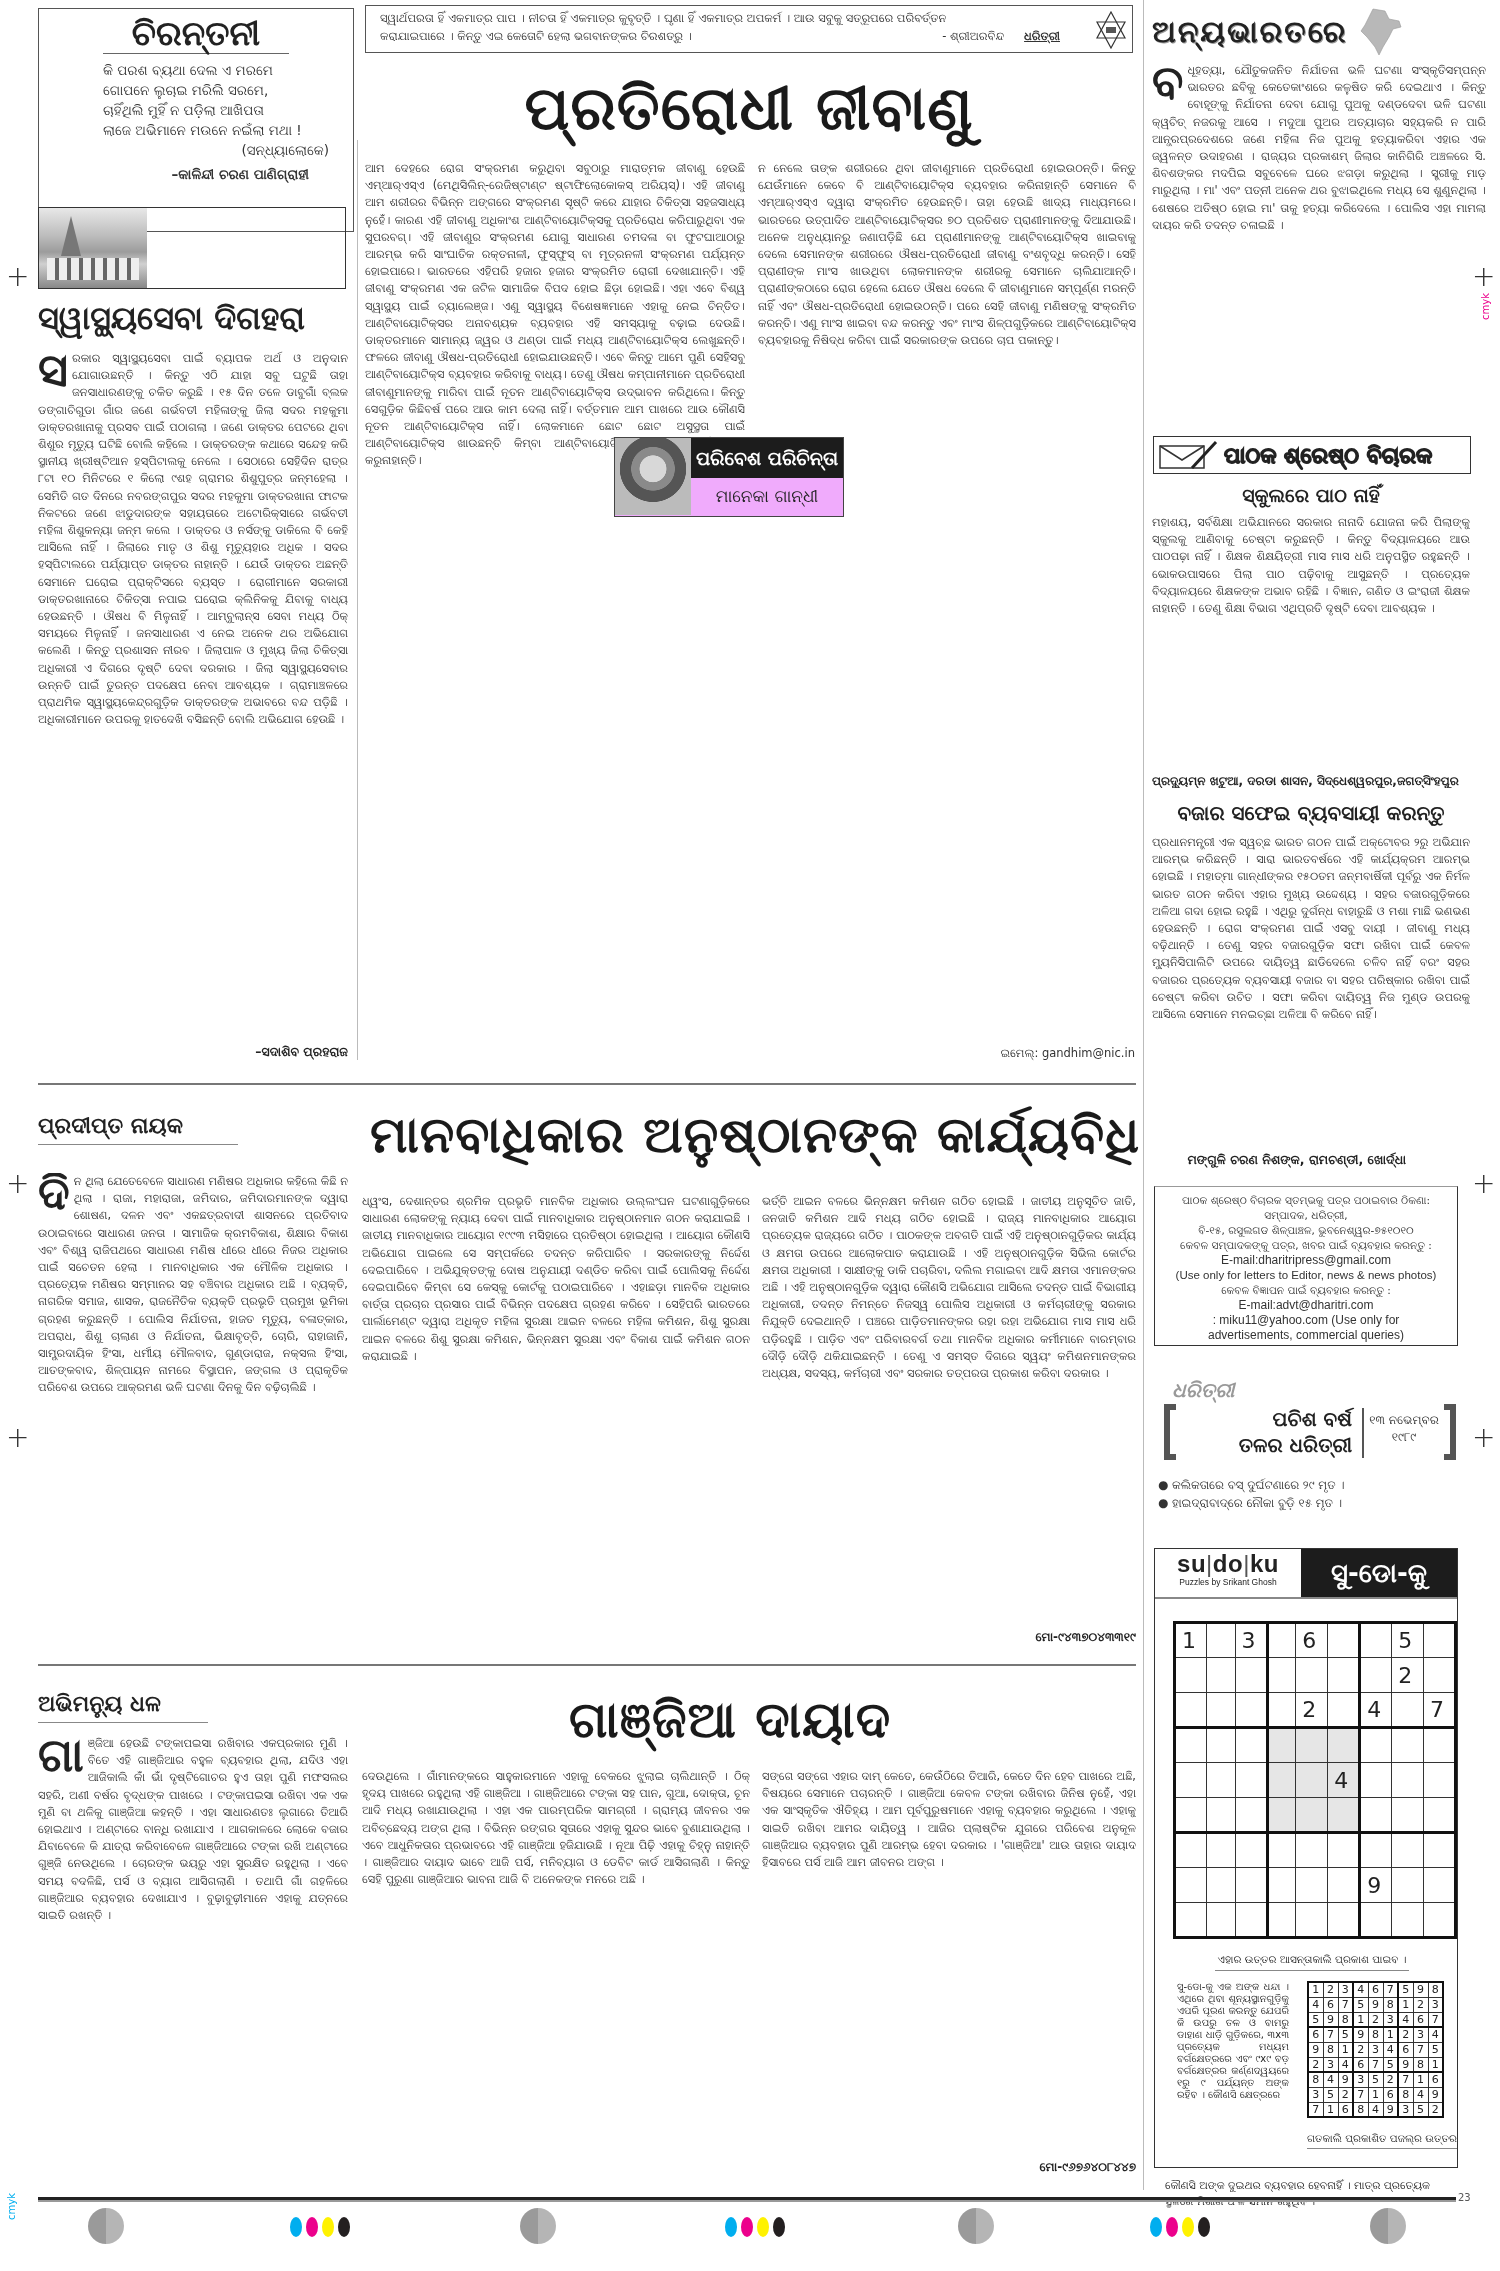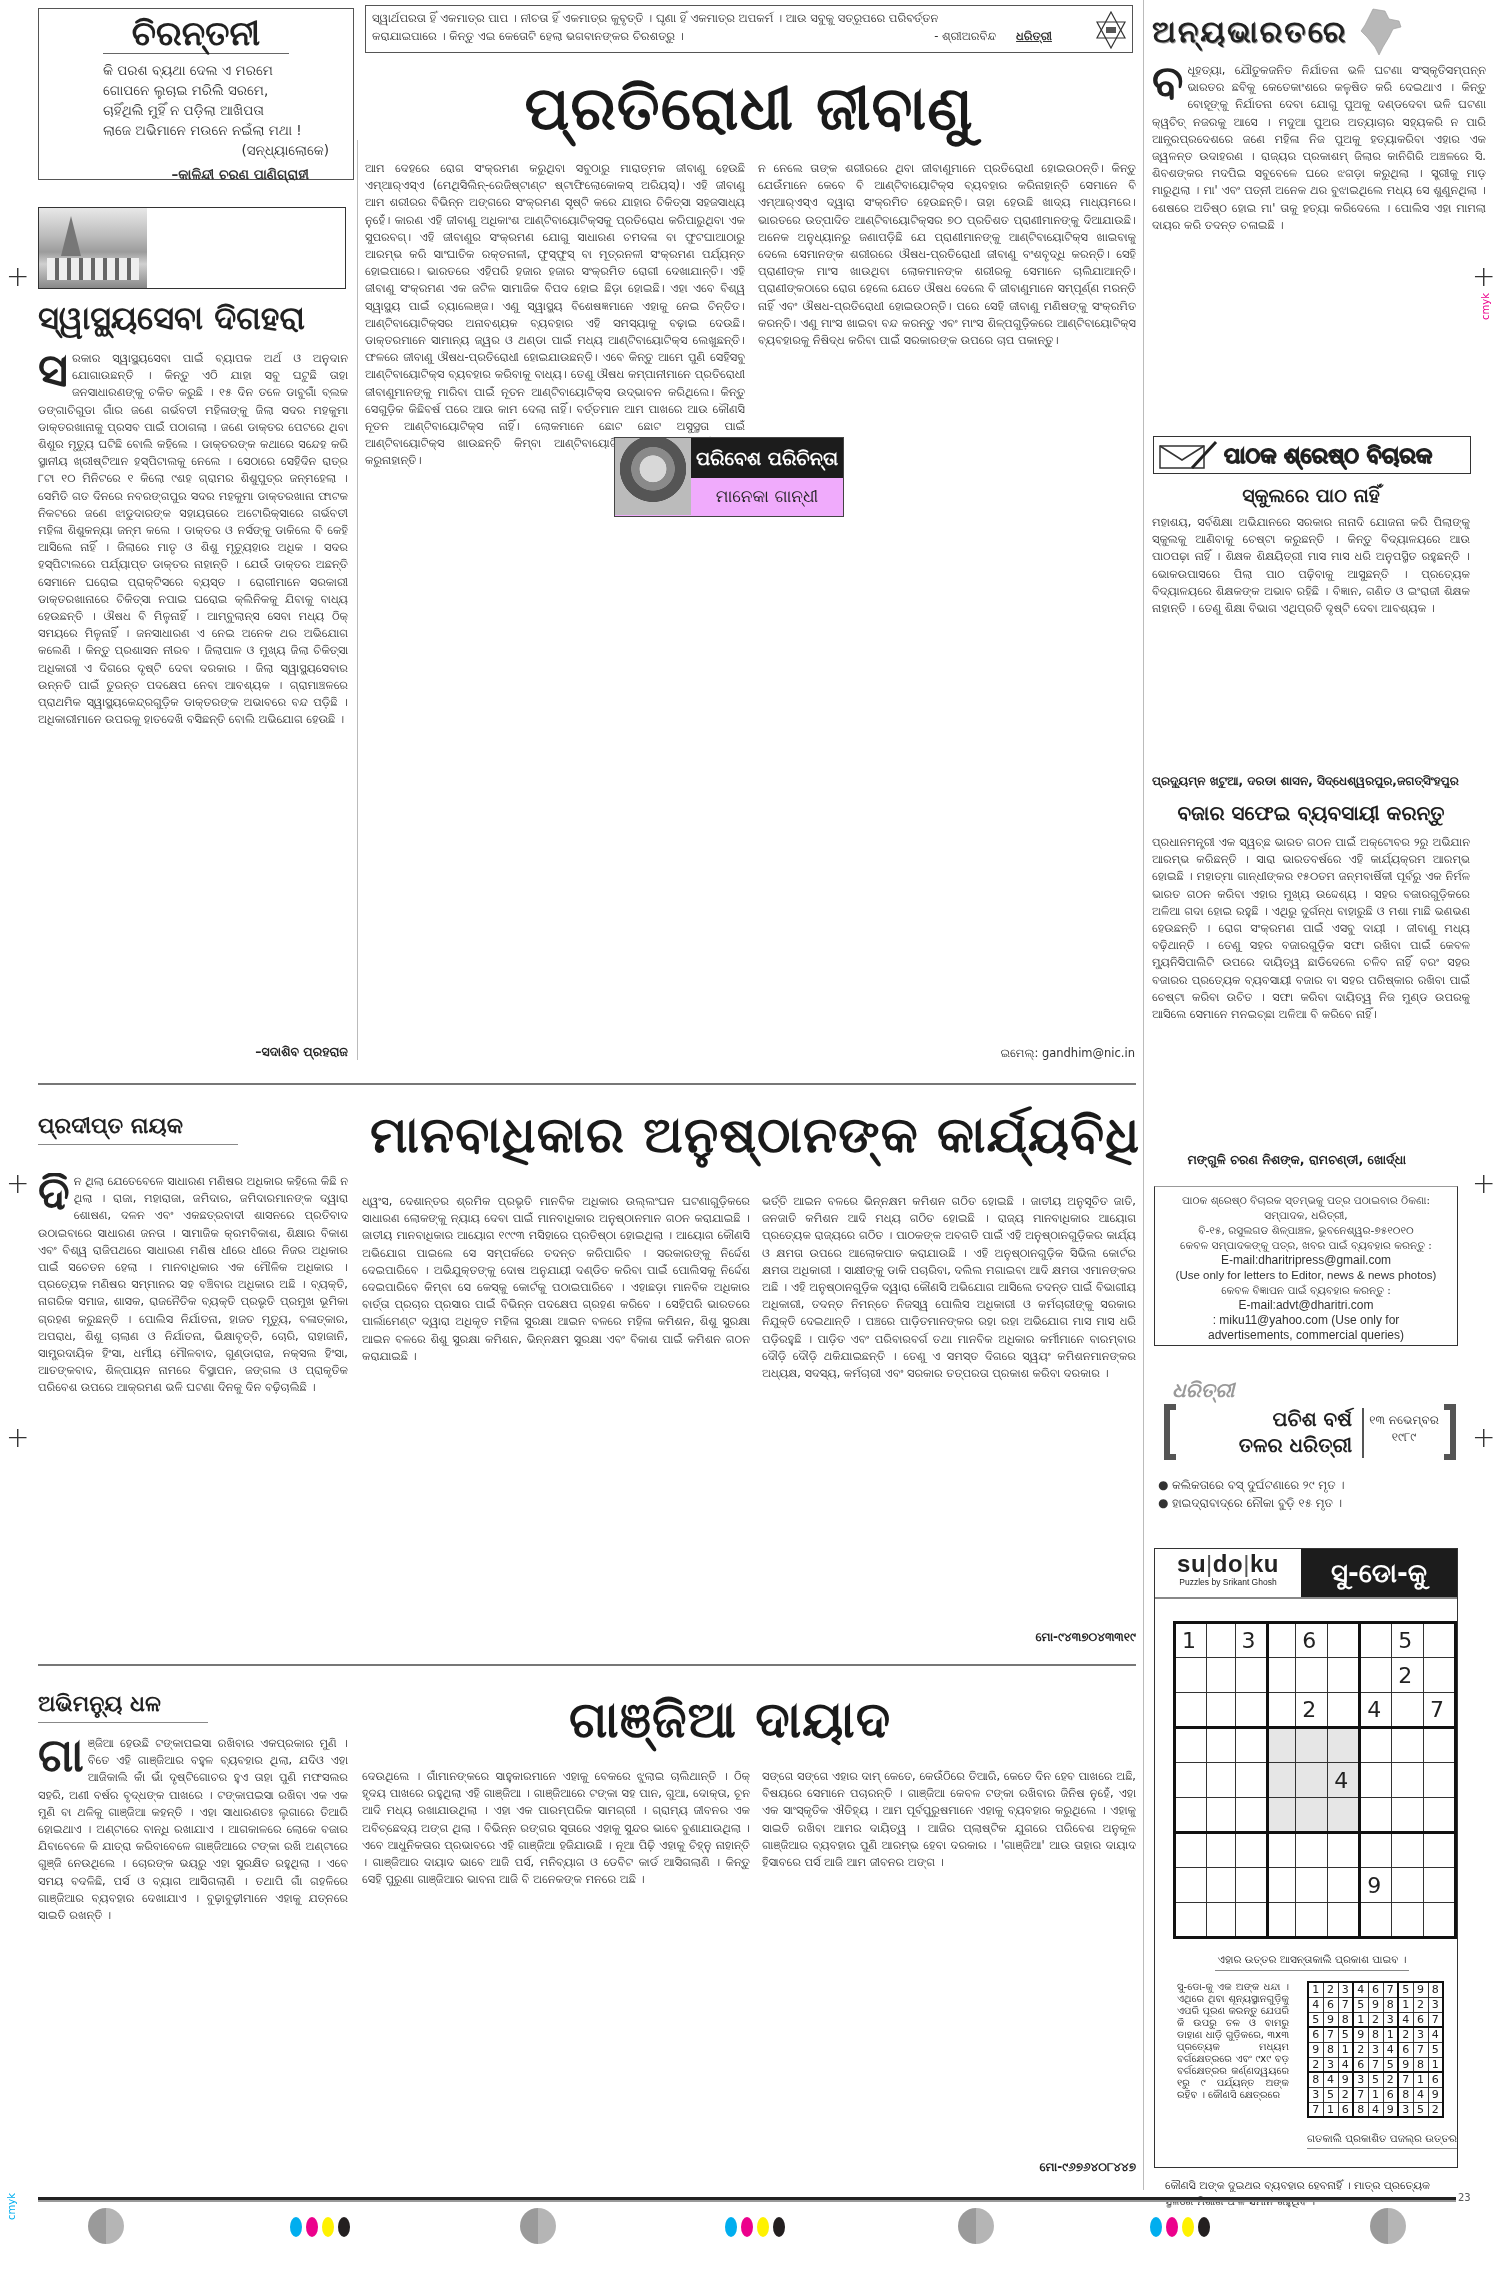--- a/index.html
+++ b/index.html
@@ -26,33 +26,33 @@
   .mini td.bt { border-top: 2.5px solid #111; }
   .mini td.br { border-right: 2.5px solid #111; }
   .mini td.bb { border-bottom: 2.5px solid #111; }
   .reg { position: absolute; width: 36px; height: 36px; border-radius: 50%; background: linear-gradient(90deg, #9a9a9a 50%, #b5b5b5 50%); }
   .cmyk { position: absolute; display: flex; gap: 4px; }
   .cmyk span { width: 12px; height: 20px; border-radius: 50%; display: inline-block; }
 </style>
 </head>
 <body>
 
-<div class="abs boxed" style="left:38px;top:8px;width:316px;height:172px;padding:4px 14px;">
+<div class="abs boxed" style="left:38px;top:8px;width:316px;height:224px;padding:4px 14px;">
   <div style="text-align:center;font-size:34px;font-weight:bold;line-height:40px;border-bottom:1.5px solid #666;margin:0 50px 6px;">ଚିରନ୍ତନୀ</div>
   <div style="padding-left:50px;font-size:13.5px;line-height:20px;color:#333;">
     <div>କି ପରଶ ବ୍ୟଥା ଦେଲ ଏ ମରମେ</div>
     <div>ଗୋପନେ ଲୁଚାଇ ମରିଲି ସରମେ,</div>
     <div>ଚାହିଁଥିଲି ମୁହିଁ ନ ପଡ଼ିଲା ଆଖିପତା</div>
     <div>ଲାଜେ ଅଭିମାନେ ମଉନେ ନଇଁଲା ମଥା !</div>
     <div style="text-align:right;padding-right:10px;">(ସନ୍ଧ୍ୟାଲୋକେ)</div>
     <div style="text-align:right;padding-right:30px;margin-top:4px;font-weight:bold;">–କାଳିନ୍ଦୀ ଚରଣ ପାଣିଗ୍ରାହୀ</div>
   </div>
 </div>
 
-<div class="abs boxed" style="left:365px;top:5px;width:768px;height:48px;padding:3px 6px;">
+<div class="abs boxed" style="left:365px;top:5px;width:768px;height:48px;padding:3px 14px;">
   <div style="font-size:11.5px;line-height:18px;color:#333;white-space:nowrap;overflow:hidden;width:610px;">ସ୍ୱାର୍ଥପରତା ହିଁ ଏକମାତ୍ର ପାପ । ନୀଚତା ହିଁ ଏକମାତ୍ର କୁବୃତ୍ତି । ଘୃଣା ହିଁ ଏକମାତ୍ର ଅପକର୍ମ । ଆଉ ସବୁକୁ ସତ୍‌ରୂପରେ ପରିବର୍ତ୍ତନ</div>
   <div style="display:flex;font-size:11.5px;line-height:18px;color:#333;width:680px;">
     <span style="flex:1;white-space:nowrap;">କରାଯାଇପାରେ । କିନ୍ତୁ ଏଇ କେତୋଟି ହେଲା ଭଗବାନଙ୍କର ଚିରଶତ୍ରୁ ।</span>
     <span style="margin-right:20px;">- ଶ୍ରୀଅରବିନ୍ଦ</span>
     <span style="font-weight:bold;text-decoration:underline;">ଧରିତ୍ରୀ</span>
   </div>
   <svg class="abs" style="right:6px;top:5px;" width="30" height="38" viewBox="0 0 30 38">
     <polygon points="15,1 29,27 1,27" fill="none" stroke="#333" stroke-width="1.2"></polygon>
     <polygon points="15,37 29,11 1,11" fill="none" stroke="#333" stroke-width="1.2"></polygon>
     <rect x="10" y="16" width="10" height="6" fill="#555"></rect>

